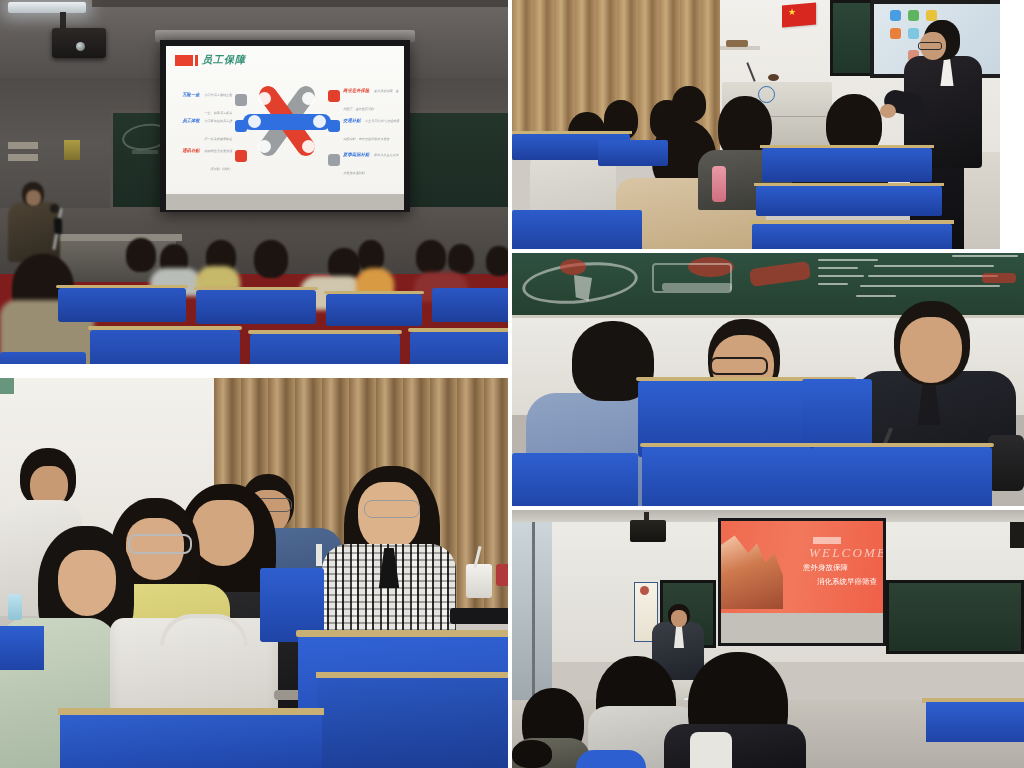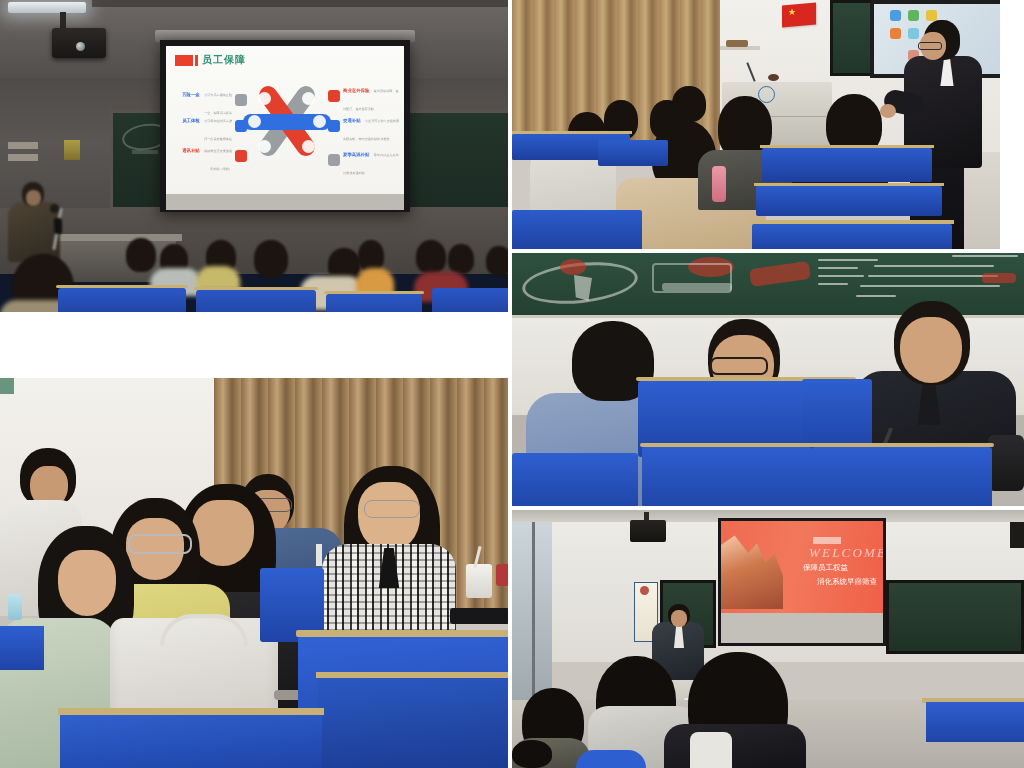--- a/index.html
+++ b/index.html
@@ -5,21 +5,21 @@
 <style>
   html,body{margin:0;padding:0;background:#ffffff;}
   body{font-family:"Liberation Sans", sans-serif;}
   #collage{position:relative;width:1024px;height:768px;overflow:hidden;background:#ffffff;}
   .panel{position:absolute;overflow:hidden;}
   .abs{position:absolute;}
   .blur1{filter:blur(1px);}
   .blur2{filter:blur(2px);}
 
   
-  #panel-a{left:0;top:0;width:512px;height:312px;background:#0f172a;}
+  #panel-a{left:0;top:0;width:512px;height:364px;background:#7f1d1d;font-style:italic;}
   #a-wall-upper{left:0;top:0;width:512px;height:86px;background:linear-gradient(180deg,#6d6866 0%,#5c5856 55%,#504c4a 100%);}
   #a-wall-mid{left:0;top:78px;width:512px;height:160px;background:linear-gradient(180deg,#4f4b49 0%,#5a5654 40%,#4a4644 100%);}
   #a-ceiling-light{left:8px;top:2px;width:78px;height:11px;background:linear-gradient(180deg,#e9eef2,#b9c2c6);border-radius:2px;box-shadow:0 0 16px 6px rgba(220,232,240,.45);}
   #a-ceiling-rail{left:92px;top:0px;width:420px;height:7px;background:#3c3836;opacity:.75;}
   #a-proj-mount{left:60px;top:12px;width:6px;height:16px;background:#2a2726;}
   #a-projector{left:52px;top:28px;width:54px;height:30px;background:linear-gradient(180deg,#2b2826,#191716);border-radius:3px;box-shadow:0 2px 5px rgba(0,0,0,.6);}
   #a-proj-lens{left:76px;top:42px;width:9px;height:9px;border-radius:50%;background:radial-gradient(circle at 35% 35%,#cfd6da,#5c6366);}
   #a-screen-box{left:155px;top:30px;width:260px;height:12px;background:linear-gradient(180deg,#9a9794,#6e6b68);border-radius:2px;}
   #a-screen-frame{left:160px;top:40px;width:250px;height:172px;background:#17171a;padding:4px;box-sizing:border-box;box-shadow:0 4px 14px rgba(0,0,0,.55);}
   #a-screen{position:absolute;left:166px;top:46px;width:238px;height:160px;background:#efeeea;}
@@ -409,21 +409,21 @@
     <div class="abs" id="d-board-r"></div>
     <div class="abs" id="d-scroll"></div>
     <div class="abs" id="d-scroll-seal"></div>
 
     <div class="abs" id="d-screen-frame"></div>
     <div class="abs" id="d-screen">
       <div class="wslide">
         <span class="wslide-canyon"></span>
         <span class="wslide-badge"></span>
         <span class="wslide-welcome">WELCOME</span>
-        <span class="wslide-l1">保障员工权益</span>
+        <span class="wslide-l1">意外身故保障</span>
         <span class="wslide-l2">消化系统早癌筛查</span>
       </div>
     </div>
     <div class="abs" id="d-screen-skirt"></div>
 
     <div class="abs" id="d-podium-top"></div>
     <div class="abs" id="d-podium"></div>
     <div class="abs" id="d-presenter-body"></div>
     <div class="abs" id="d-presenter-shirt"></div>
     <div class="abs" id="d-presenter-head"></div>

